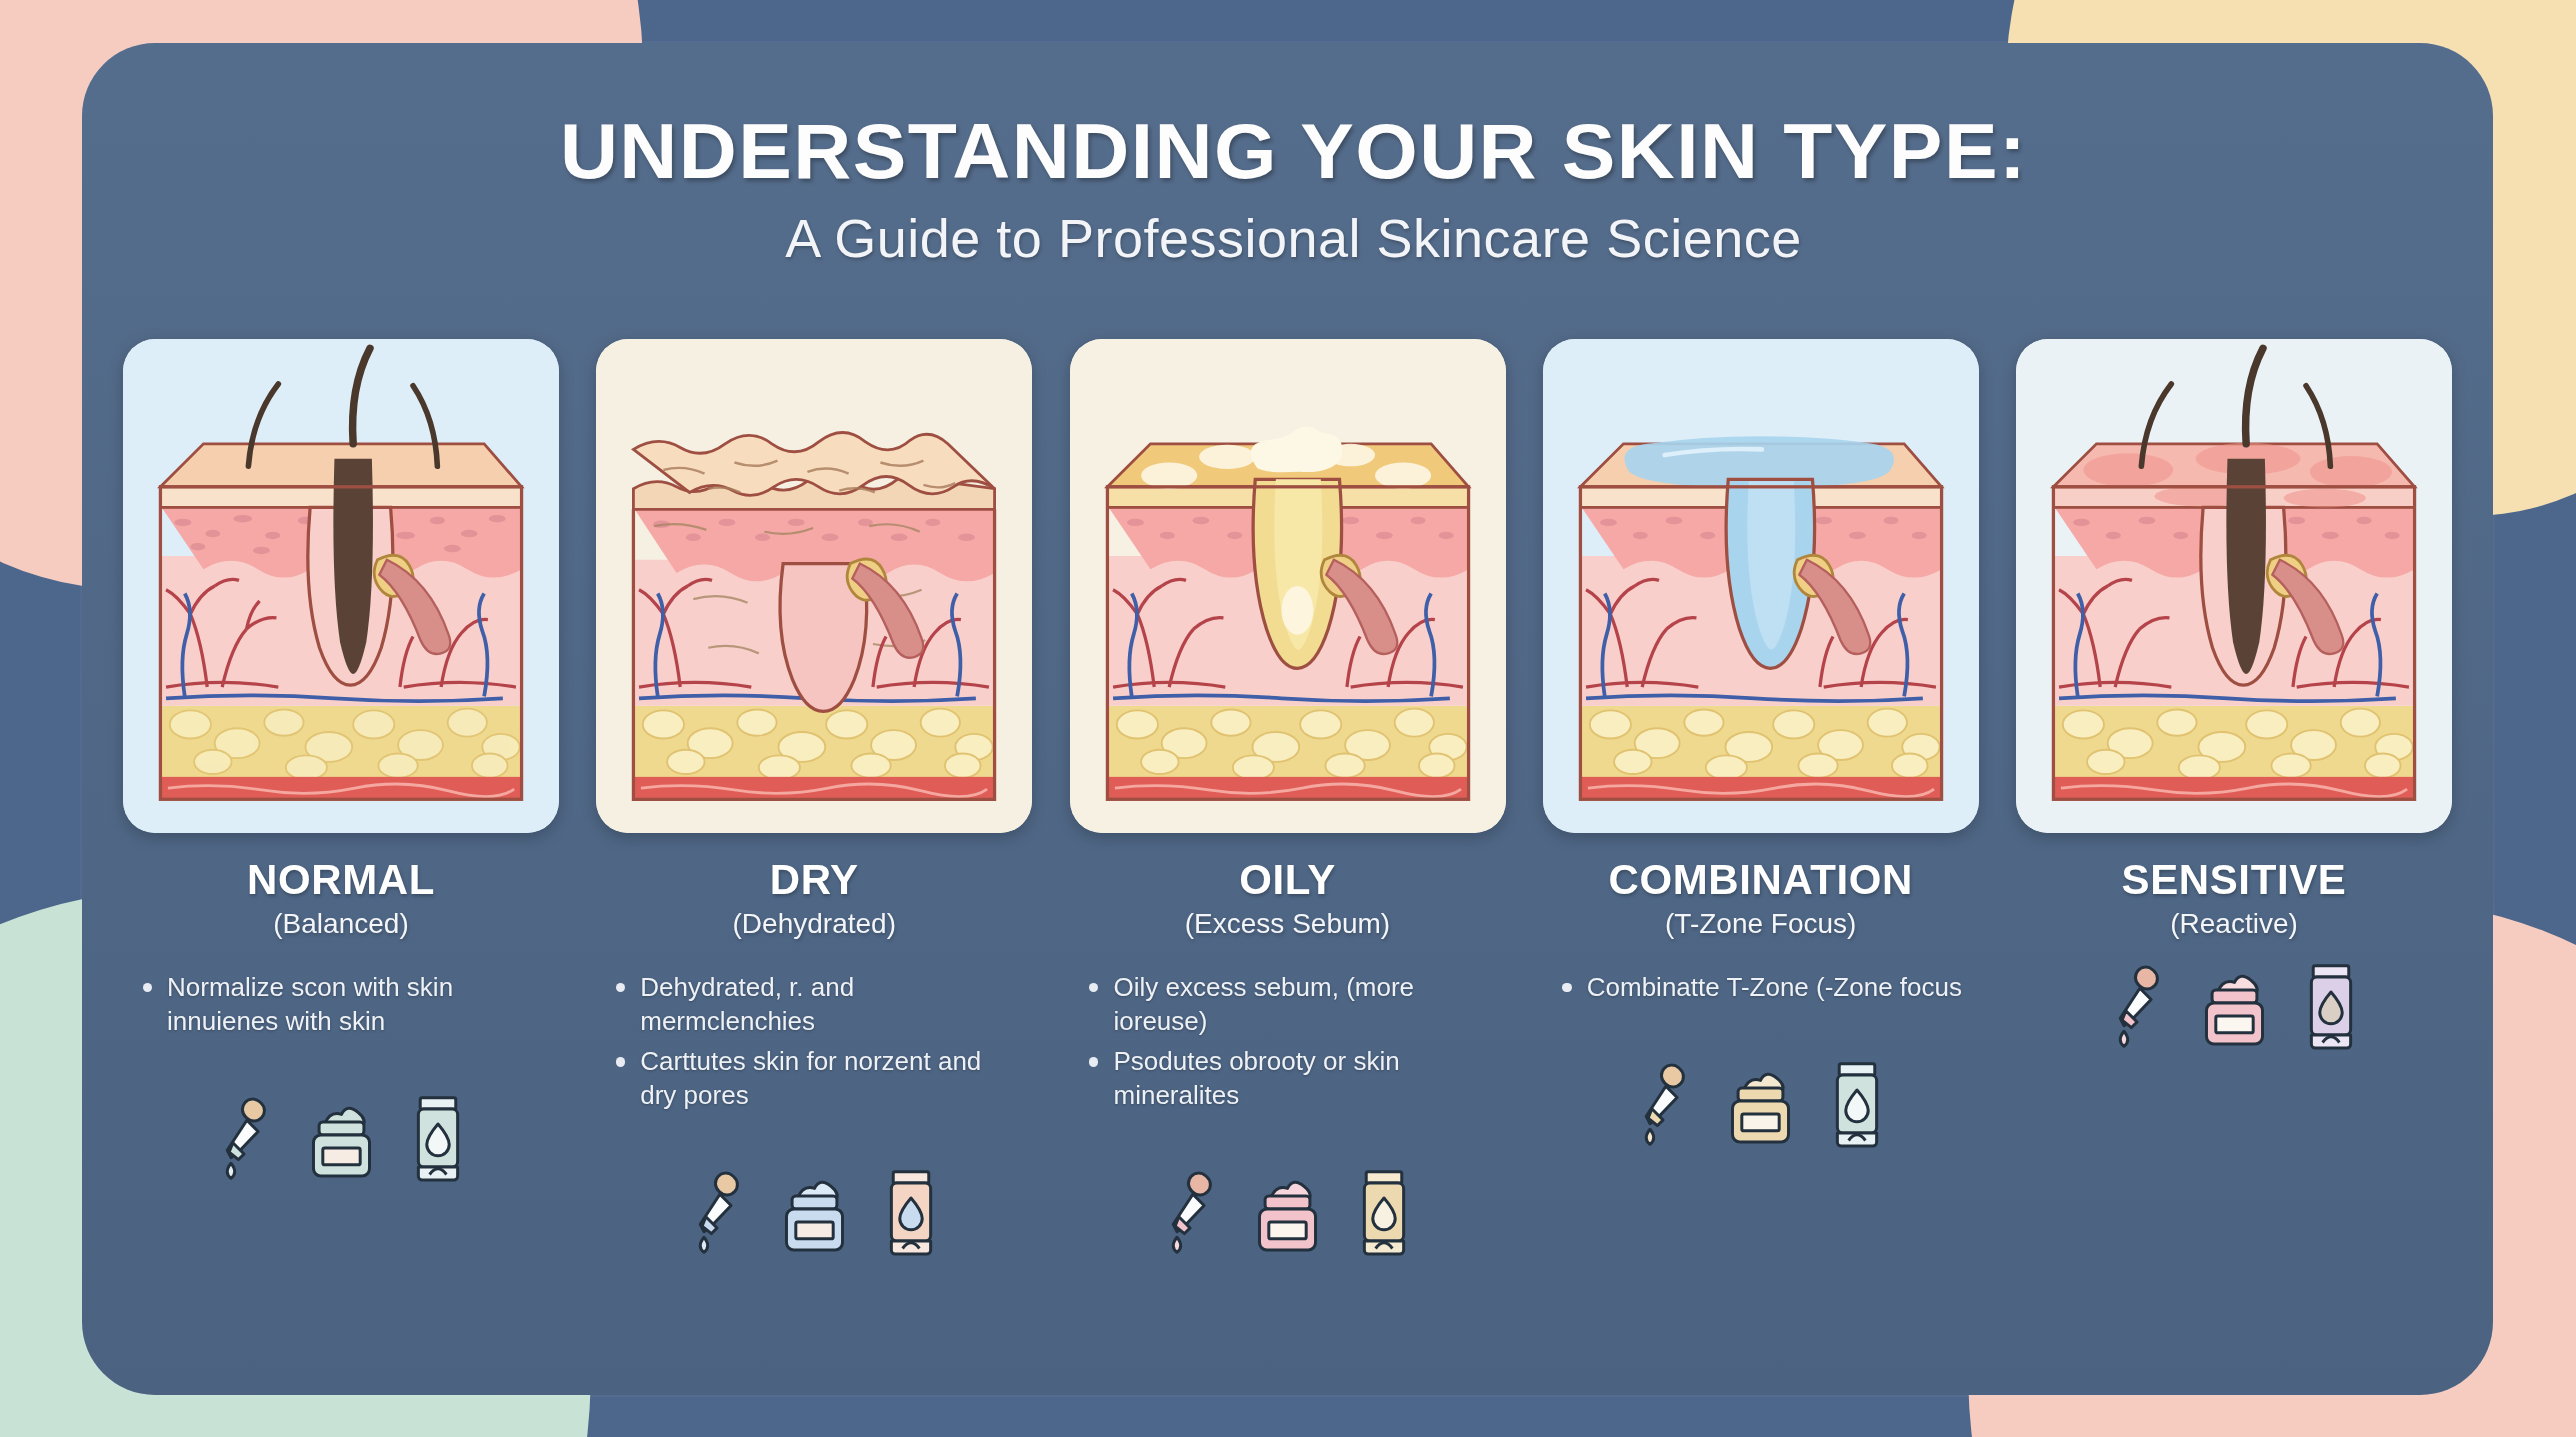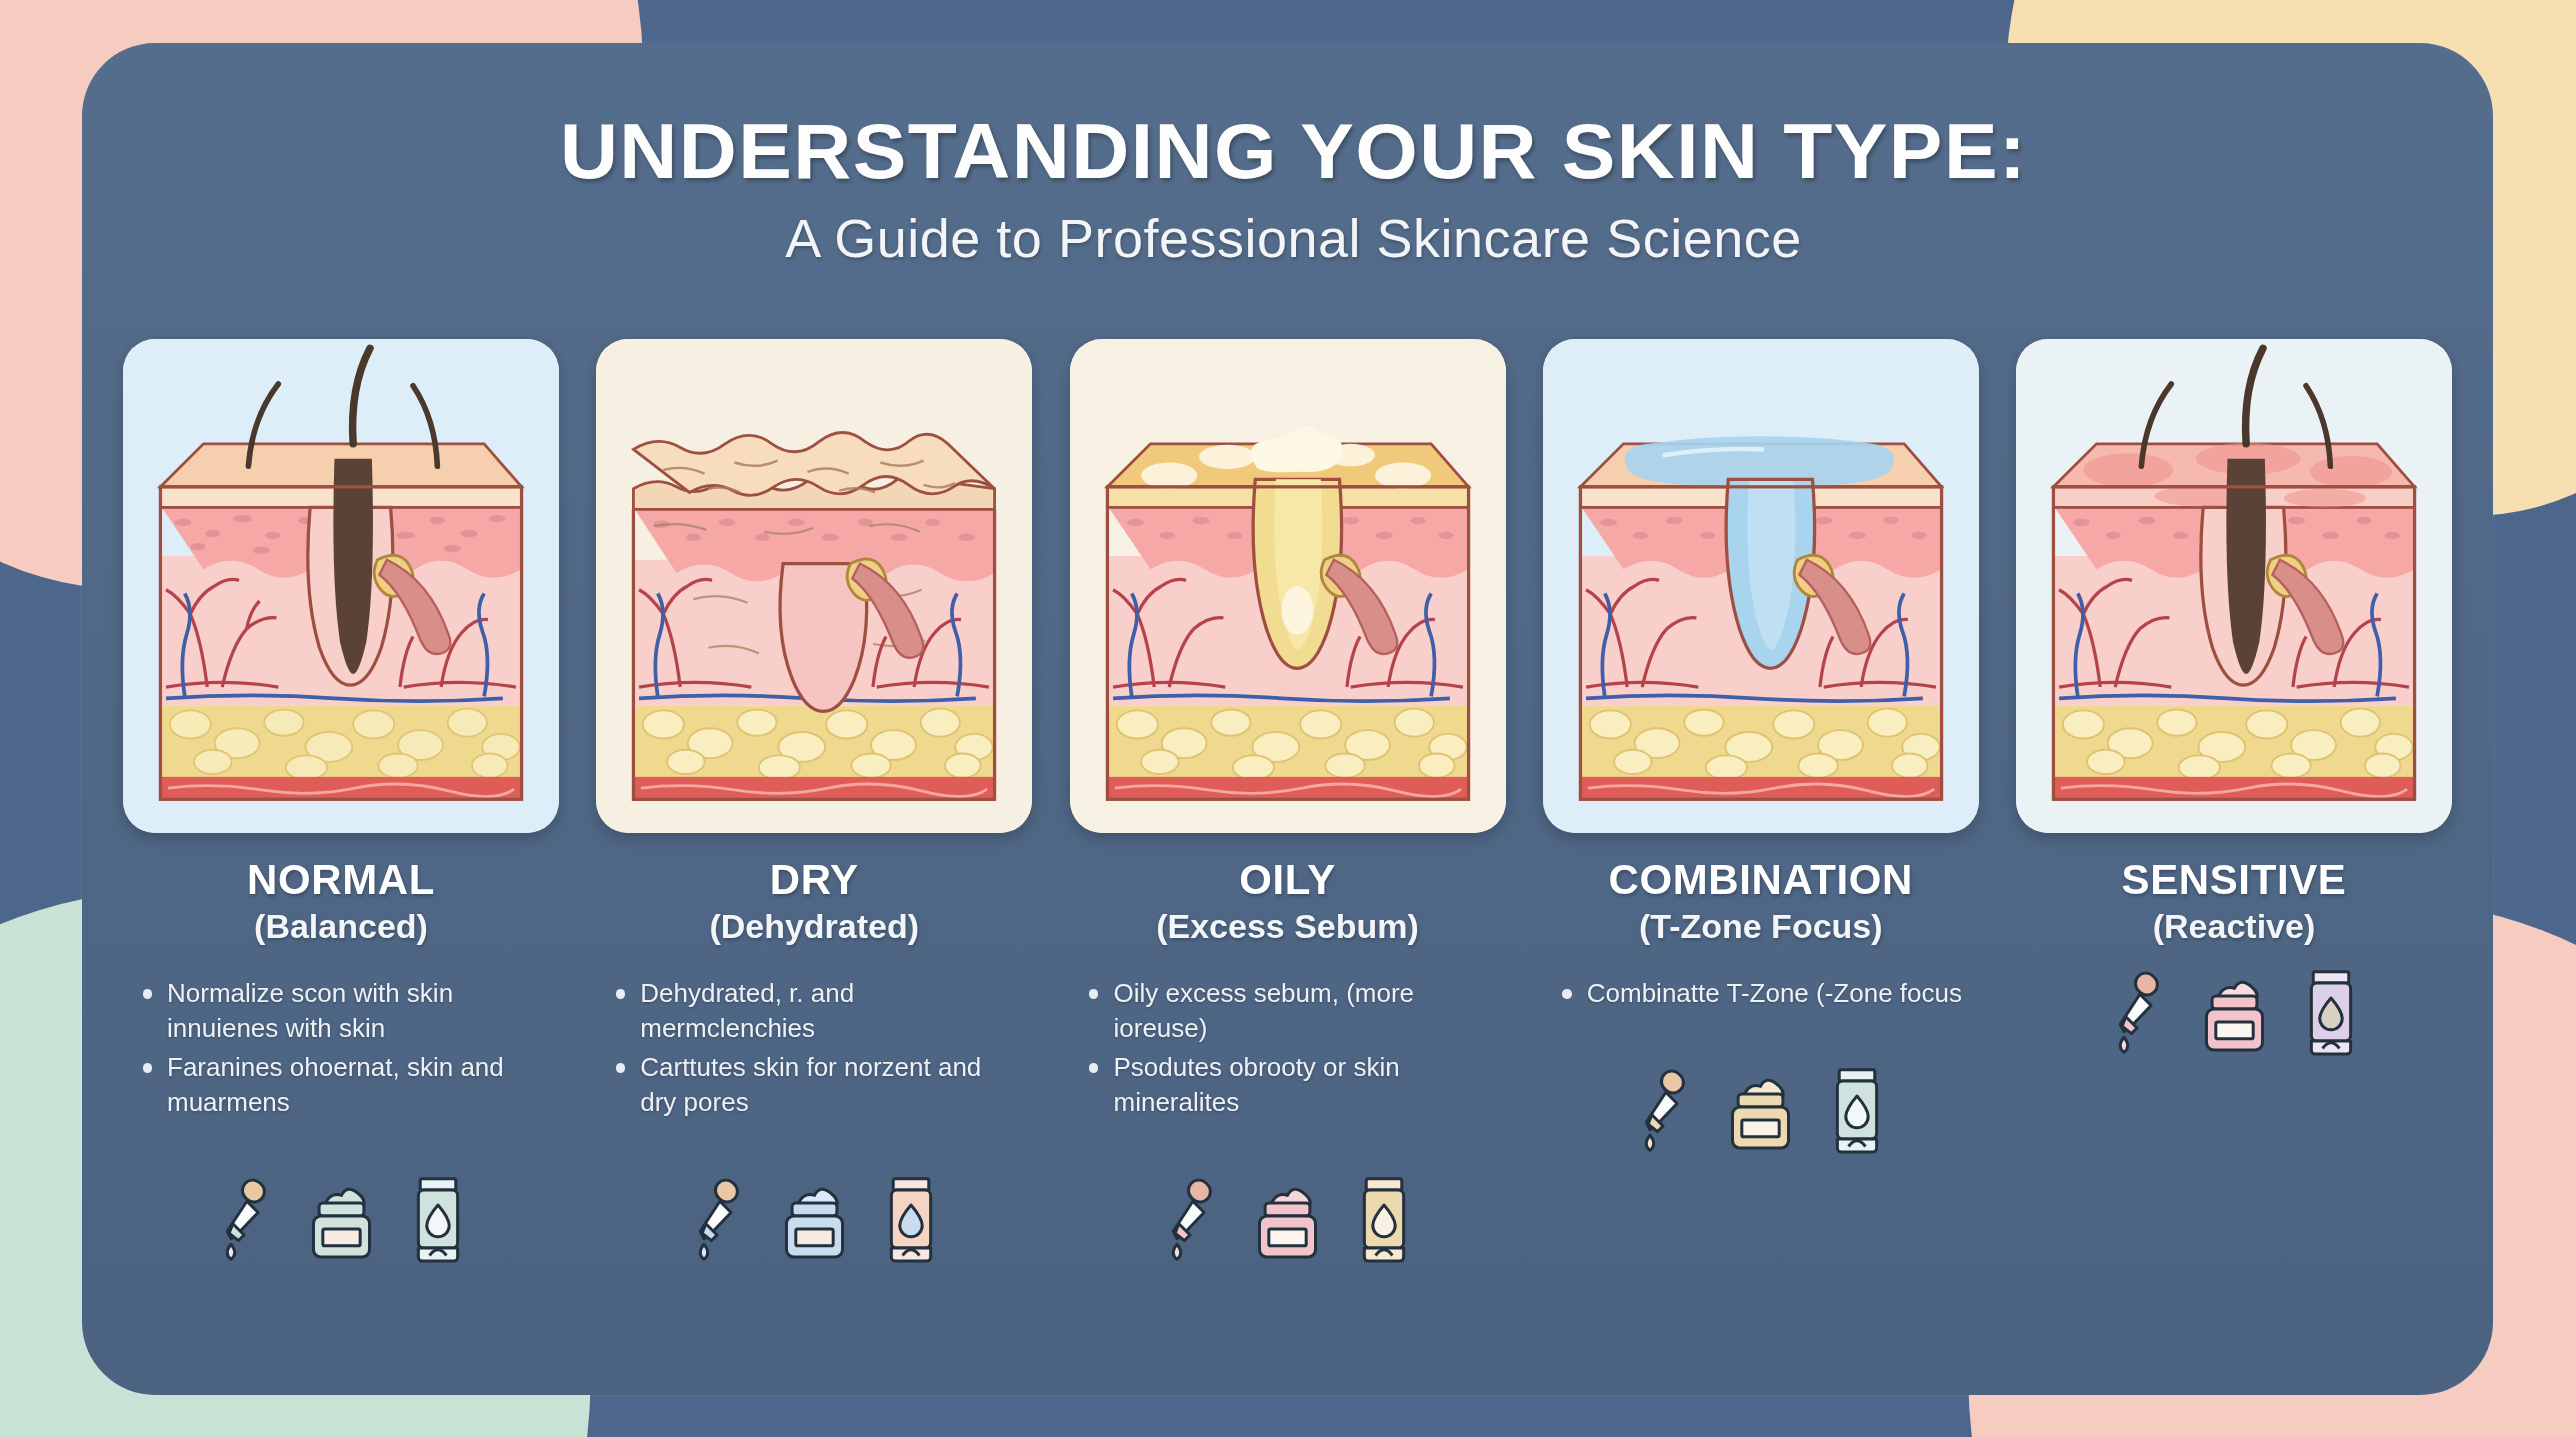--- a/index.html
+++ b/index.html
@@ -80,21 +80,21 @@
     position:relative;overflow:hidden;
   }
   .illus svg{display:block;width:100%;height:100%;}
 
   .cardname{
     margin-top:26px;font-size:42px;font-weight:700;color:#ffffff;
     letter-spacing:0.6px;text-align:center;line-height:1;
     text-shadow:0.9px 1.9px 3.7px rgba(0,0,0,.28);
   }
   .cardsub{
-    margin-top:7.5px;font-size:34px;font-weight:700;color:#f3f5f9;
+    margin-top:7.5px;font-size:28px;font-weight:400;color:#f3f5f9;
     text-align:center;line-height:1.05;
     text-shadow:0.9px 1.9px 3.7px rgba(0,0,0,.26);
   }
 
   .bullets{
     margin-top:32px;width:412px;padding:0;list-style:none;
     font-size:26px;line-height:1.32;color:#eef1f6;
     text-shadow:0 0.9px 2.8px rgba(0,0,0,.30);
   }
   .bullets li{
@@ -226,21 +226,20 @@
 
             <path d="M282 236 q46 22 66 80 q6 16 -8 20 q-14 4 -22 -14 q-20 -52 -44 -70 Z" fill="#d88f8a" stroke="#b5605d" stroke-width="2.5"></path>
 
             <rect x="40" y="158" width="386" height="334" fill="none" stroke="#9e4f42" stroke-width="3.5"></rect>
           </svg>
         </div>
         <div class="cardname">NORMAL</div>
         <div class="cardsub">(Balanced)</div>
         <ul class="bullets">
           <li>Normalize scon with skin innuienes with skin</li>
-          <li>Faranines ohoernat, skin and muarmens</li>
         </ul>
         <div class="icons">
           <svg width="58" height="86" viewBox="0 0 62 92">
             <g stroke="#23303d" stroke-width="3.2" stroke-linejoin="round">
               <rect x="28" y="4" width="24" height="22" rx="11" fill="#e8c9a4" transform="rotate(42 40 15)"></rect>
               <path d="M33 26 L45 38 L24 60 L16 66 L12 58 Z" fill="#fbfcfd"></path>
               <path d="M18 50 L30 62 L24 68 L14 60 Z" fill="#cfe2dd"></path>
               <path d="M16 72 q8 10 0 16 q-8 -6 0 -16Z" fill="#e4eef3"></path>
             </g>
           </svg>

